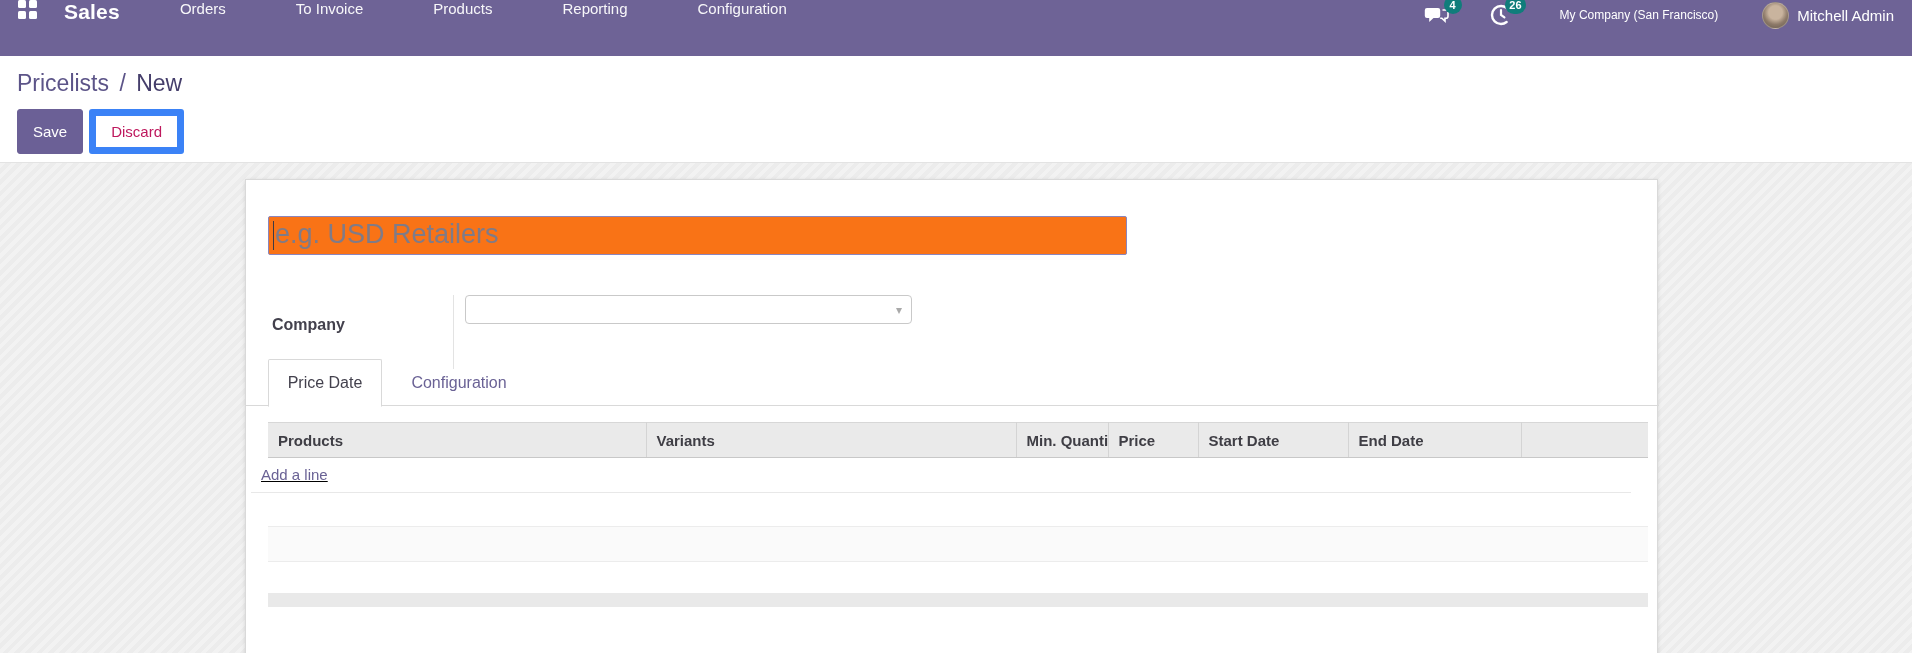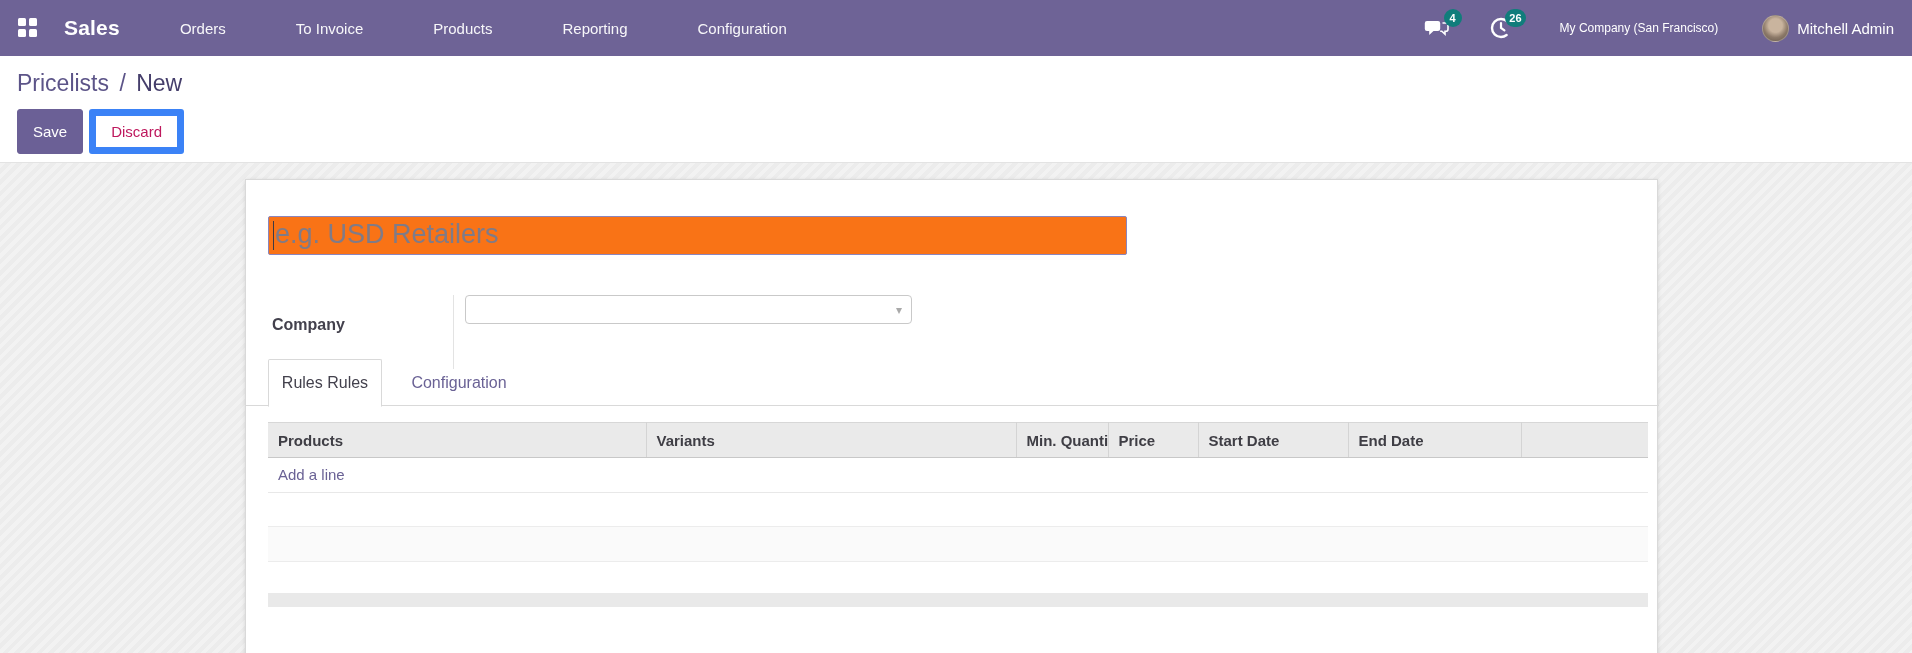--- a/index.html
+++ b/index.html
@@ -1,21 +1,21 @@
 <!DOCTYPE html>
 <html><head>
 <meta charset="utf-8">
 <style>
   * { margin:0; padding:0; box-sizing:border-box; }
   html,body { width:1912px; height:653px; overflow:hidden;
     font-family:"Liberation Sans", sans-serif; background:#ffffff; }
 
   
   .navbar { position:relative; height:56px; background:#6e6396; display:flex;
-    align-items:center; padding:0 18px; color:#ffffff; }
+    align-items:flex-start; padding:0 18px; color:#ffffff; }
   .apps-grid { width:20px; height:20px; display:grid;
     grid-template-columns:8px 8px; grid-template-rows:8px 8px; gap:3px;
     cursor:pointer; margin-right:26px; }
   .apps-grid span { background:#ffffff; border-radius:1.5px; }
   .brand { font-size:21px; font-weight:bold; margin-right:60px; letter-spacing:.2px; }
   .menu { display:flex; gap:70px; font-size:15px; }
   .menu div { cursor:pointer; opacity:.95; }
   .nav-right { margin-left:auto; display:flex; align-items:center; }
   .icon-wrap { position:relative; margin-left:34px; cursor:pointer; width:30px; height:30px;
     display:flex; align-items:center; justify-content:center; }
@@ -77,22 +77,22 @@
 
   
   .ptable { position:absolute; left:22px; top:242px; width:1380px;
     border-collapse:collapse; table-layout:fixed; }
   .ptable th { height:35px; background:#eaeaea; border-top:1px solid #d7d7d7;
     border-bottom:1px solid #c8c8c8; border-right:1px solid #d4d4d4;
     font-size:15px; font-weight:bold; color:#3f3e45; text-align:left;
     padding:0 10px; white-space:nowrap; overflow:hidden; }
   .ptable th.num { }
   .ptable th:last-child { border-right:none; }
-  .addline-row { position:absolute; left:22px; top:277px; width:1380px; height:36px;
-    border-bottom:1px solid #e8e8e8; display:flex; align-items:center; padding-left:10px; }
+  .addline-row { position:absolute; left:5px; top:277px; width:1380px; height:36px;
+    border-bottom:1px solid #e8e8e8; display:flex; align-items:center; padding-left:10px;text-decoration:underline; }
   .addline-link { color:#6a6295; font-size:15px; cursor:pointer; }
   .ghost-band { position:absolute; left:22px; top:346px; width:1380px; height:36px;
     background:#fafafa; border-top:1px solid #ececec; border-bottom:1px solid #ececec; }
   .scroll-bar { position:absolute; left:22px; top:413px; width:1380px; height:14px;
     background:#e9e9e9; }
 </style>
 </head>
 <body>
 
 <div class="navbar">
@@ -155,21 +155,21 @@
   </div>
 
   <div class="field-label">Company</div>
   <div class="field-sep"></div>
   <div class="company-select">
     <span></span>
     <span class="select-caret">▾</span>
   </div>
 
   <div class="tabs">
-    <div class="tab tab-active">Rules Rules</div>
+    <div class="tab tab-active">Price Date</div>
     <div class="tab tab-inactive">Configuration</div>
   </div>
 
   <table class="ptable">
     <colgroup>
       <col style="width:378px">
         <col style="width:370px">
         <col style="width:92px">
       <col style="width:90px">
         <col style="width:150px">

